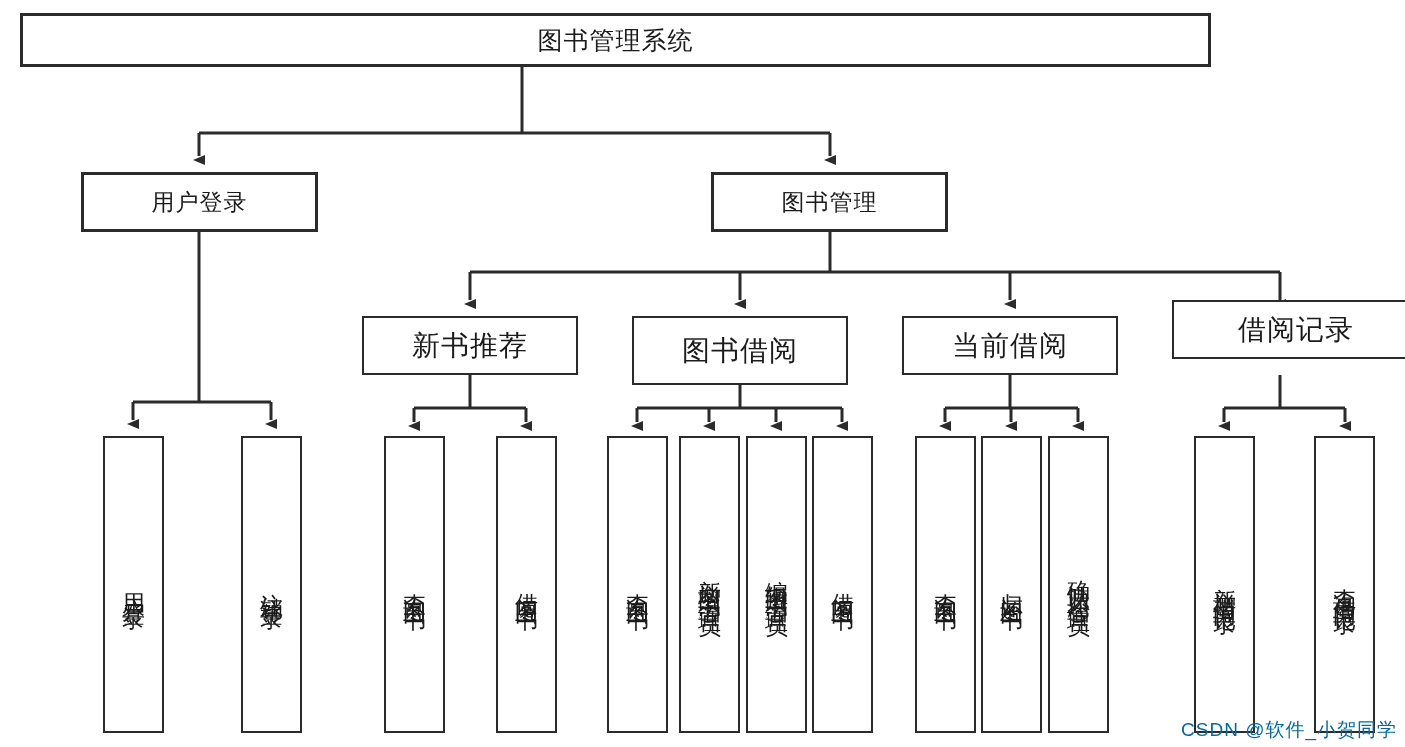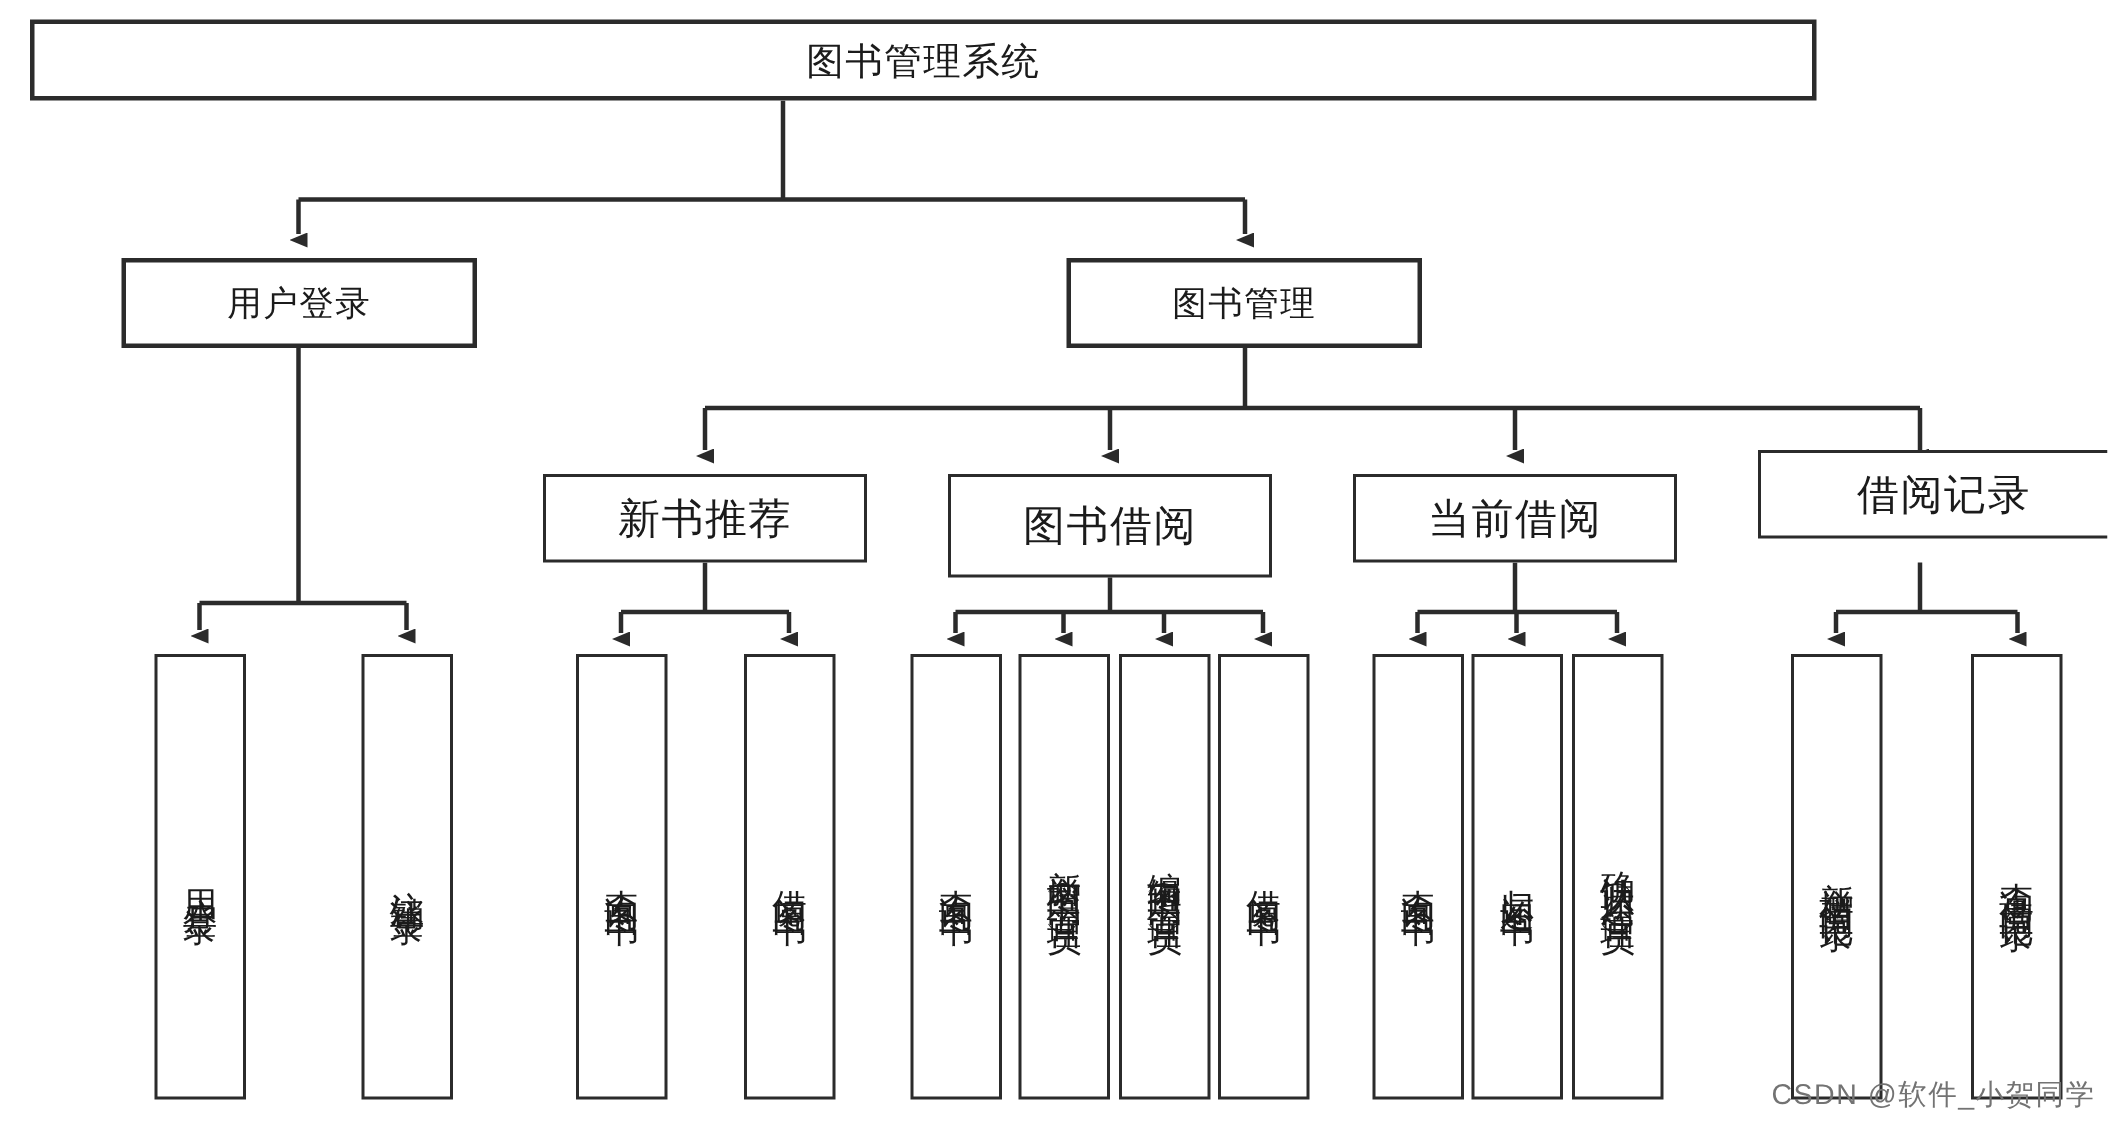--- a/index.html
+++ b/index.html
@@ -61,21 +61,21 @@
     letter-spacing:5px;
     line-height:1.08;
     white-space:nowrap;
     display:block;
   }
   .watermark{
     position:absolute;
     right:8px;
     bottom:4px;
     font-size:19px;
-    color:#737373;
+    color:#0369a1;
     letter-spacing:1px;
     z-index:5;
     white-space:nowrap;
     user-select:none;
   }
 </style>
 </head>
 <body>
 
 <div id="canvas">

